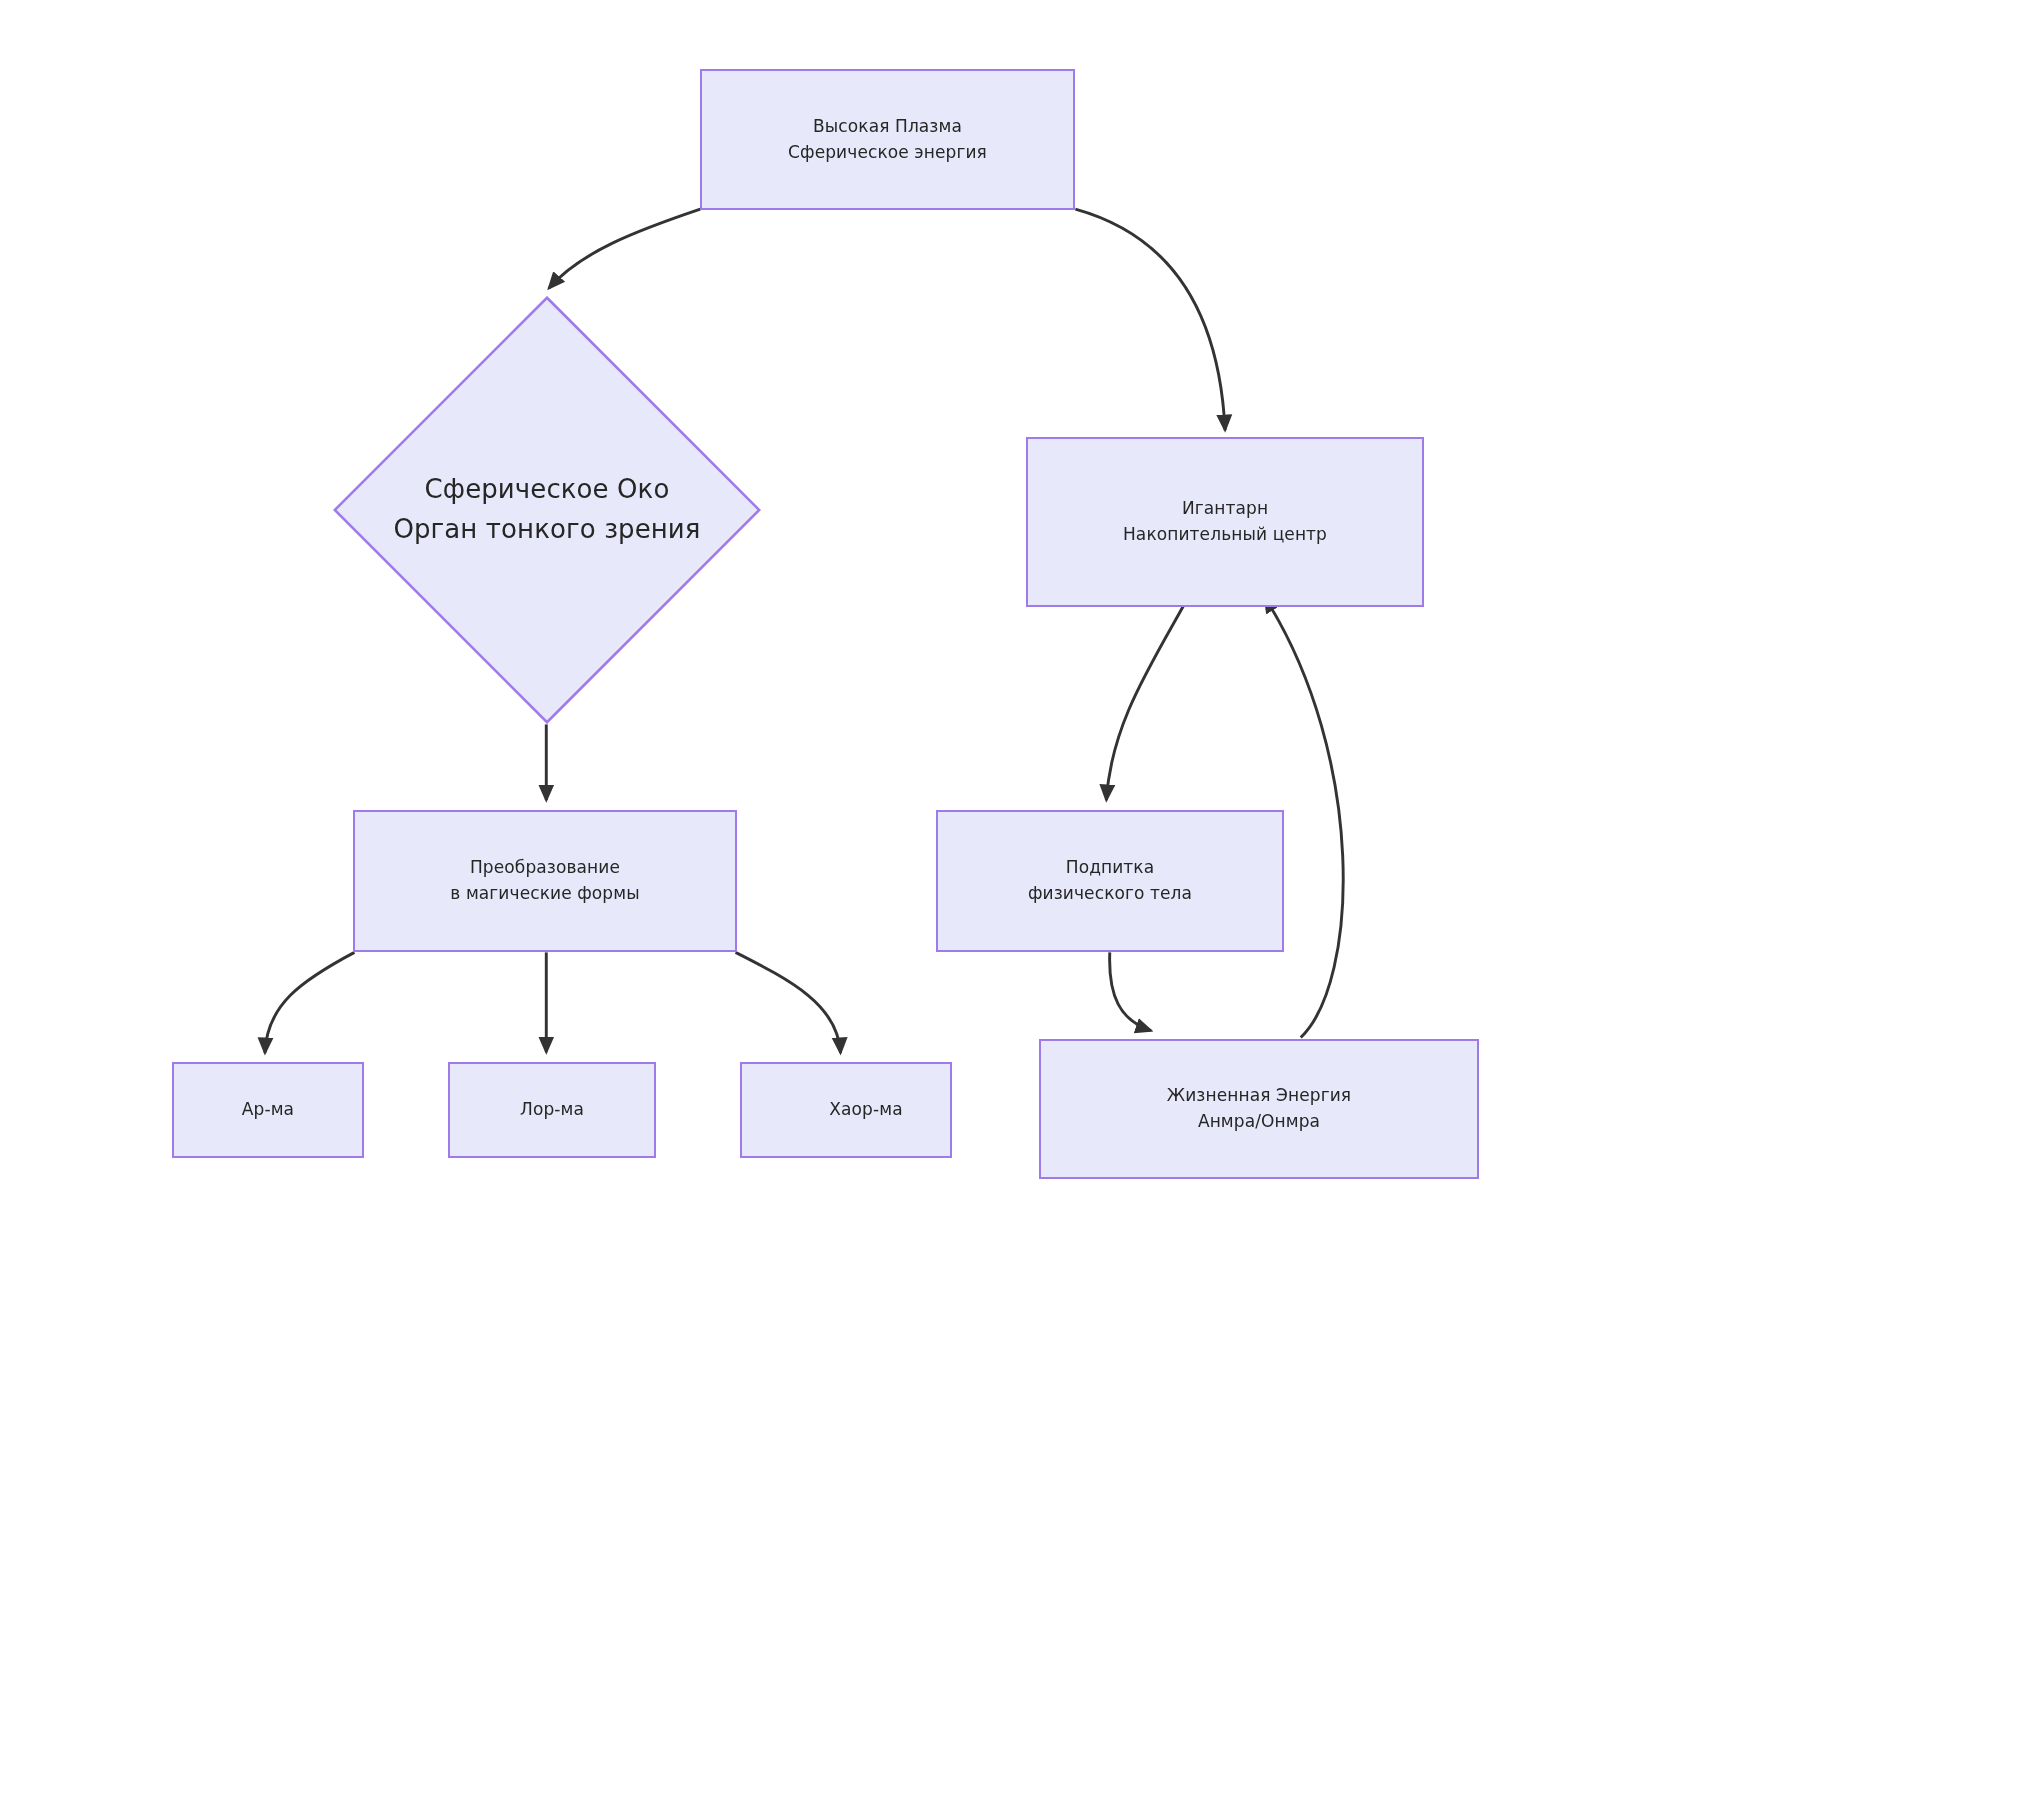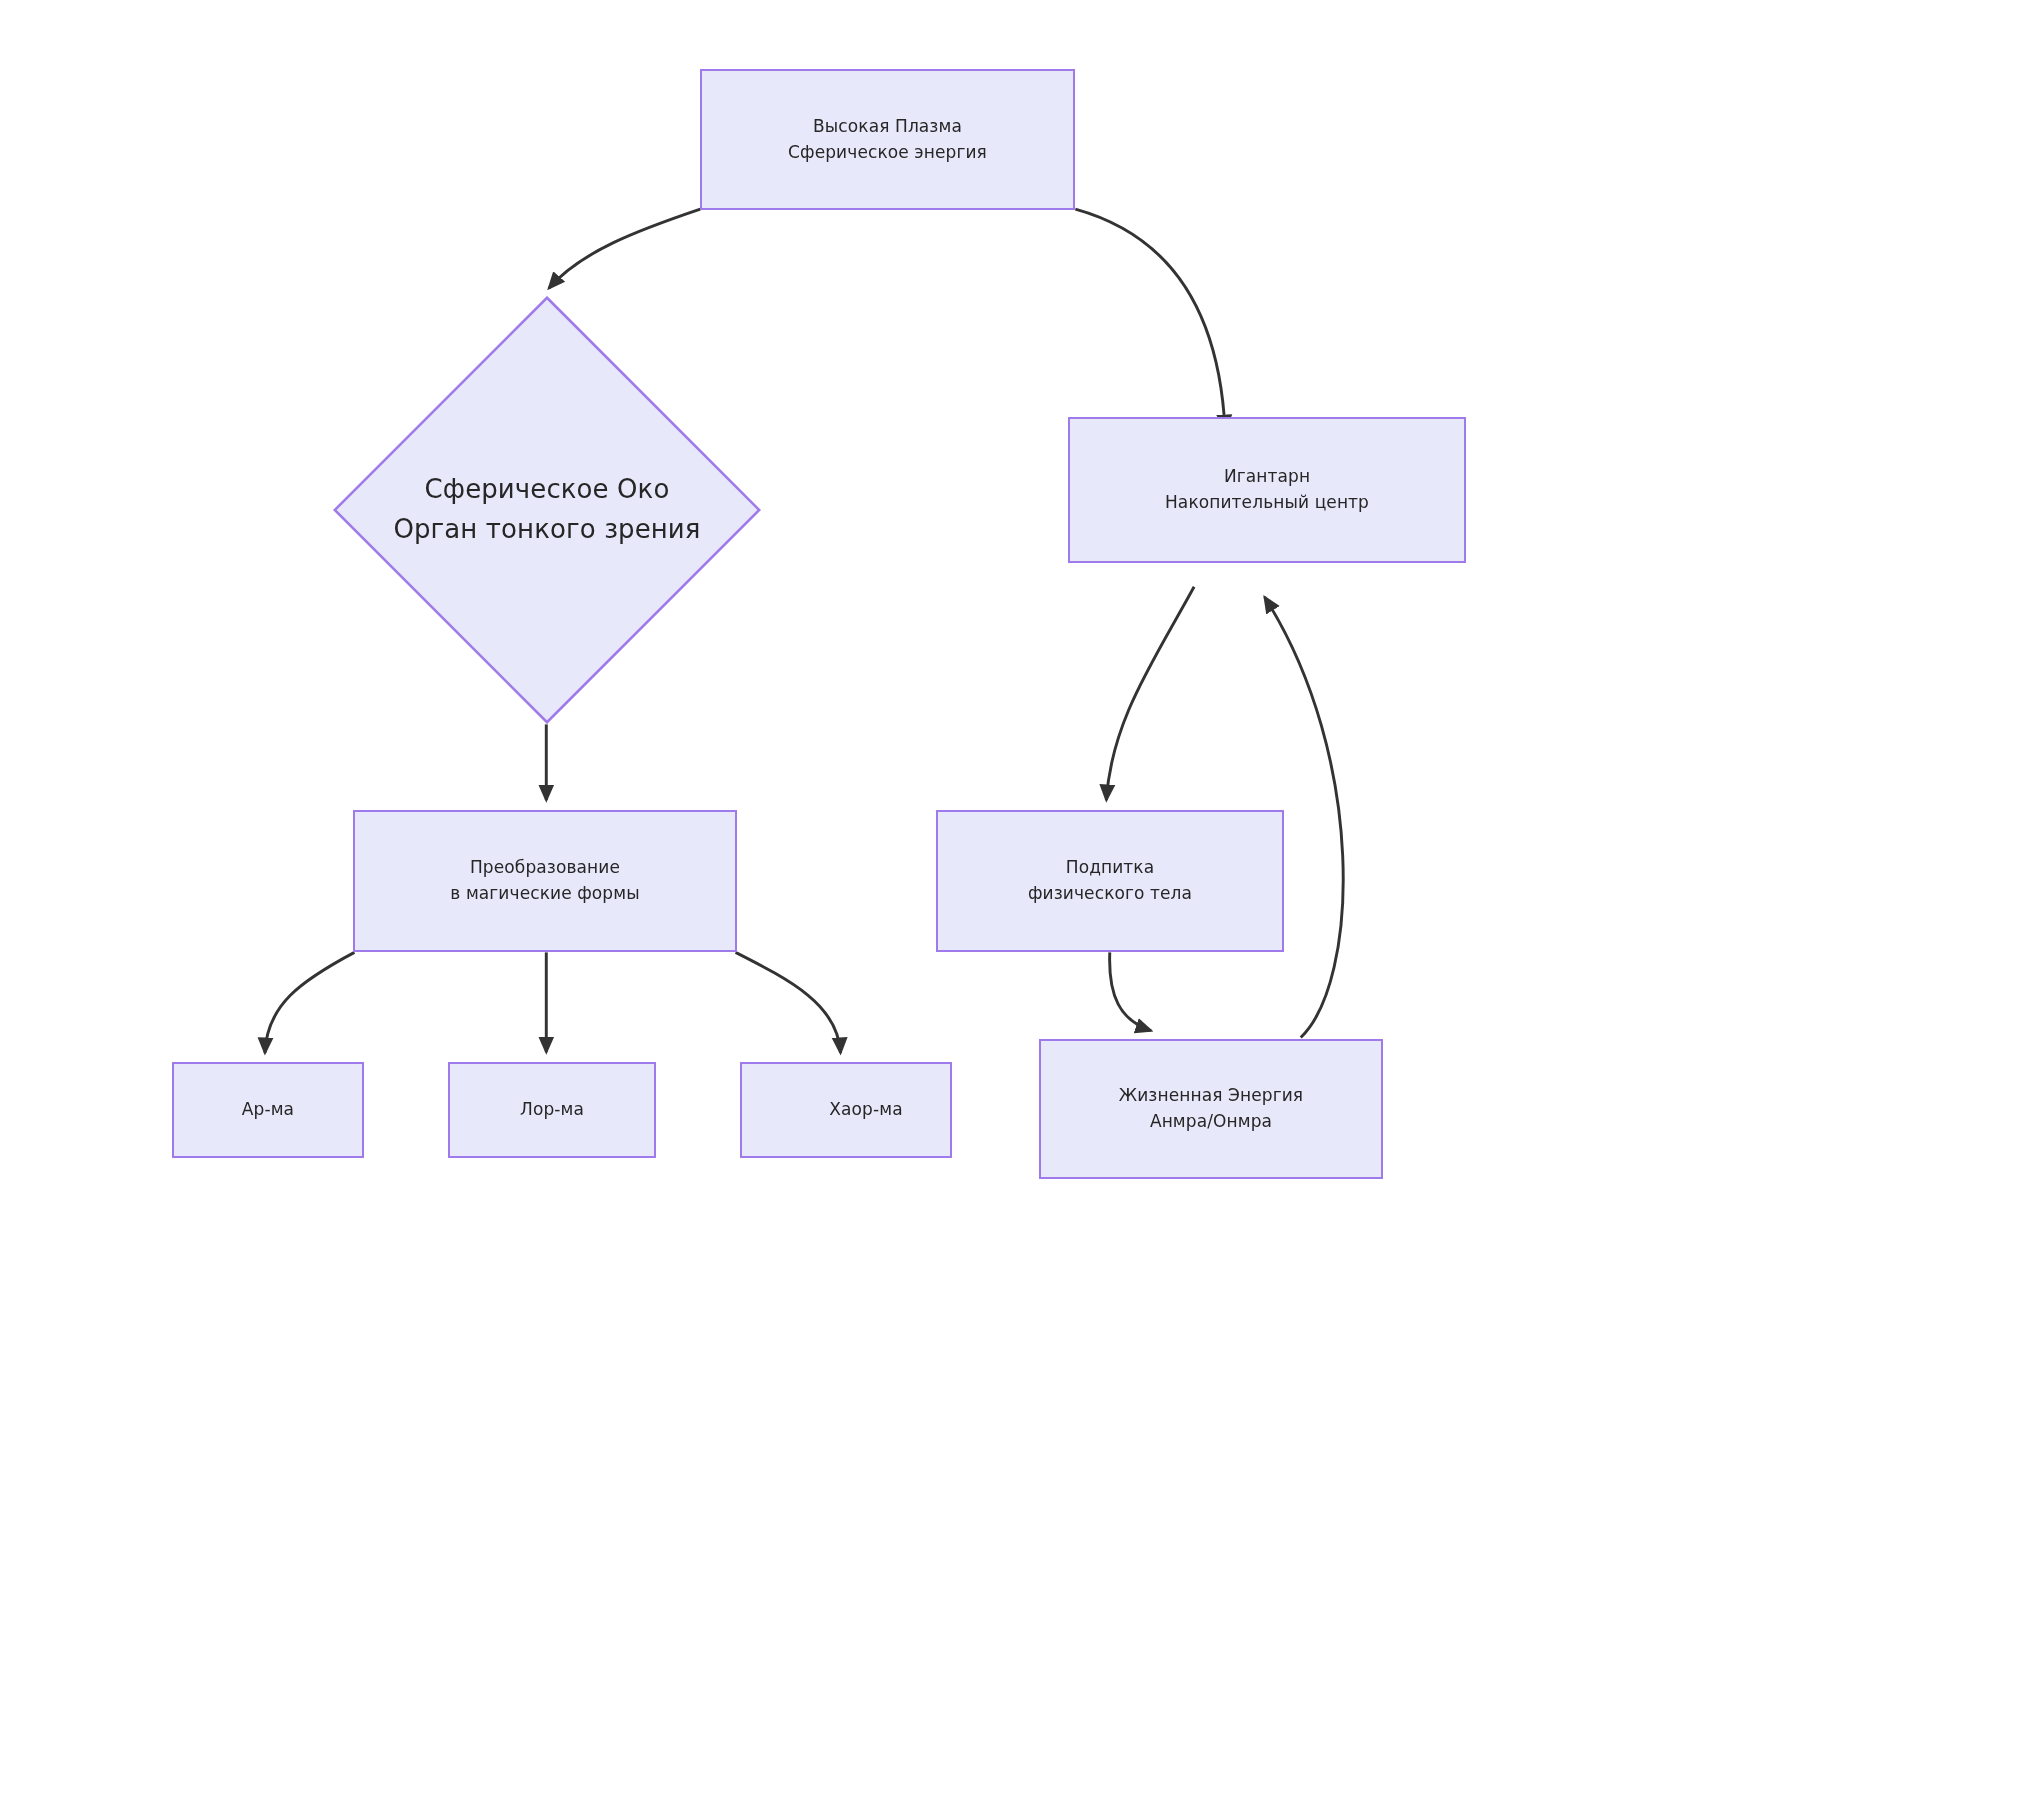--- a/index.html
+++ b/index.html
@@ -113,21 +113,21 @@
   <div class="diamond-wrap" style="left:333px; top:296px; width:428px; height:428px;text-decoration:underline;">
     <svg class="diamond-shape" width="428" height="428" viewBox="0 0 497 497">
       <polygon points="248.5,2 495,248.5 248.5,495 2,248.5" fill="#e8e8fb" stroke="#9f7aea" stroke-width="3"></polygon>
     </svg>
     <div class="diamond-label">
       <span class="node-line">Сферическое Око</span>
       <span class="node-line">Орган тонкого зрения</span>
     </div>
   </div>
 
-  <div class="node rect" style="left:1026px; top:417px; width:398px; height:146px;margin-left:42px;">
+  <div class="node rect" style="left:1026px; top:437px; width:398px; height:170px;">
     <span class="node-line">Игантарн</span>
     <span class="node-line">Накопительный центр</span>
   </div>
 
   <div class="node rect" style="left:353px; top:810px; width:384px; height:142px;">
     <span class="node-line">Преобразование</span>
     <span class="node-line">в магические формы</span>
   </div>
 
   <div class="node rect" style="left:936px; top:810px; width:348px; height:142px;">
@@ -140,19 +140,19 @@
   </div>
 
   <div class="node rect" style="left:442px; top:1062px; width:208px; height:96px;margin-left:6px;">
     <span class="node-line">Лор-ма</span>
   </div>
 
   <div class="node rect" style="left:740px; top:1062px; width:212px; height:96px;padding-left:40px;">
     <span class="node-line">Хаор-ма</span>
   </div>
 
-  <div class="node rect" style="left:1039px; top:1039px; width:344px; height:140px;">
+  <div class="node rect" style="left:1039px; top:1039px; width:440px; height:140px;">
     <span class="node-line">Жизненная Энергия</span>
     <span class="node-line">Анмра/Онмра</span>
   </div>
 
 </div>
 
 
 </body></html>

